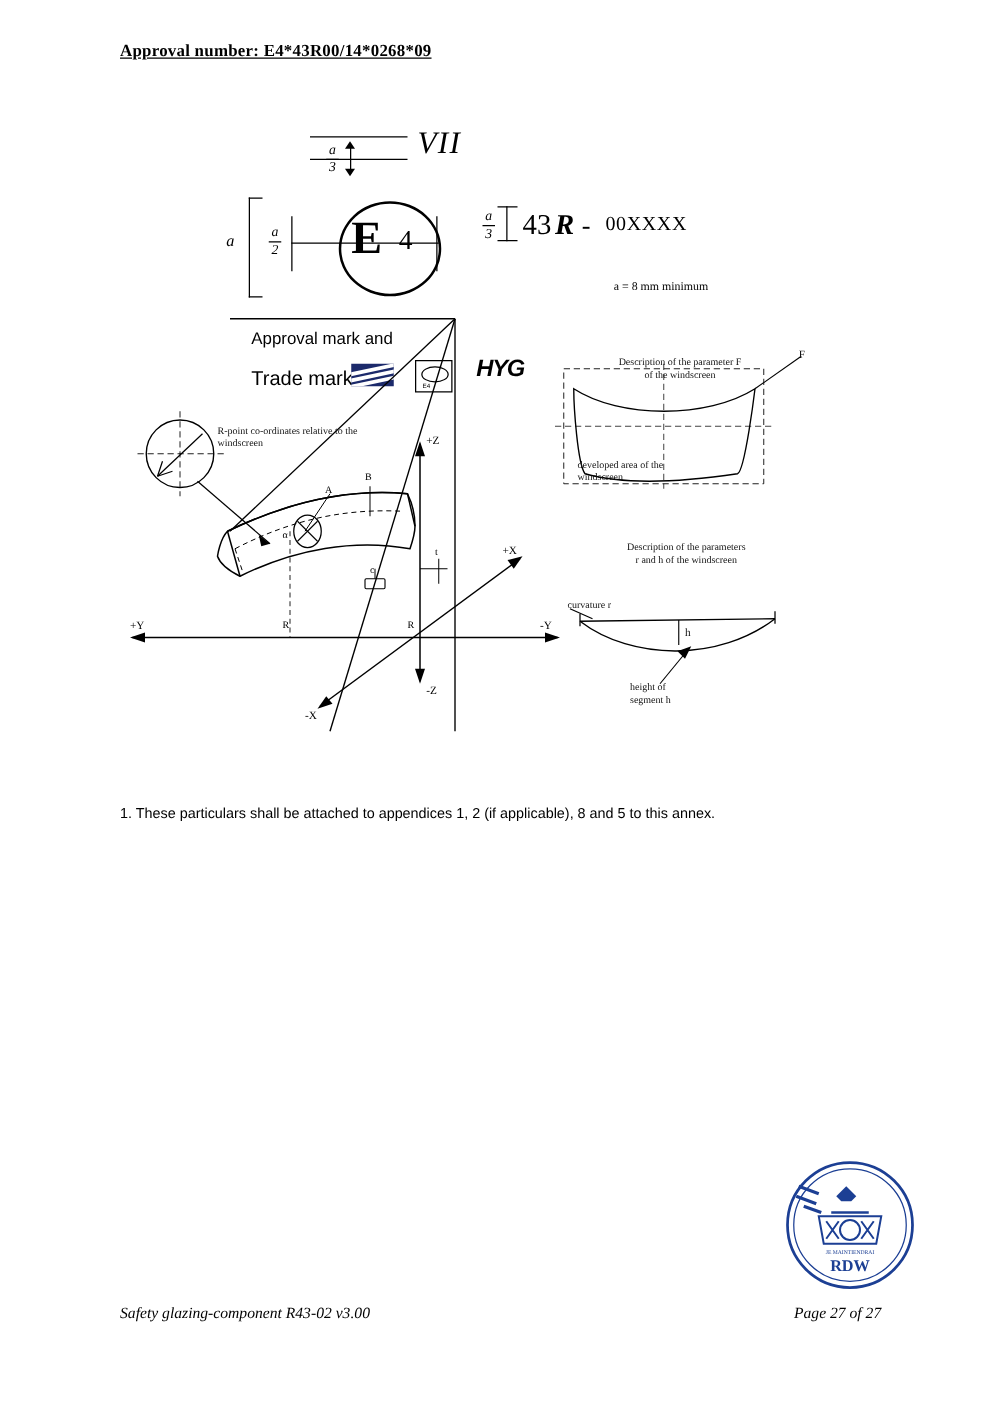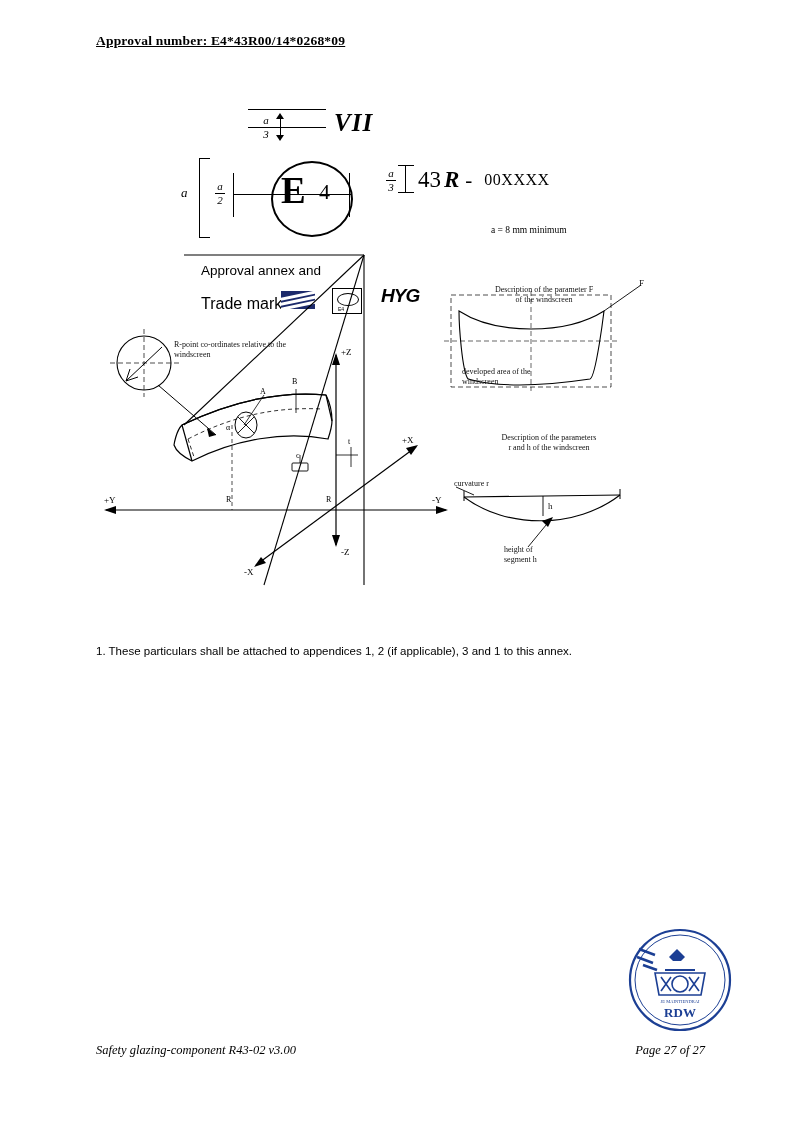--- a/index.html
+++ b/index.html
@@ -95,24 +95,24 @@
   .vii-rule2 {
     position: absolute;
     left: 152px;
     top: 14px;
     width: 78px;
     border-top: 1.6px solid #000;
   }
   .vii-text {
     position: absolute;
     left: 238px;
-    top: 14px;
-    font-family: "Liberation Serif", serif;
-    font-style: italic;
-    font-weight: bold;
+    top: 6px;
+    font-family: "Liberation Serif", serif;
+    font-style: italic;
+    font-weight: normal;
     font-size: 25px;
     letter-spacing: 1px;
   }
 
   
   .emark-box {
     position: absolute;
     left: 85px;
     top: 60px;
     width: 200px;
@@ -417,21 +417,21 @@
           <span class="vert"></span>
           <span class="bot"></span>
       </span>
       <span class="rm-43">43</span>
       <span class="rm-R">R</span>
       <span class="rm-dash">-</span>
       <span class="rm-num">00XXXX</span>
     </div>
     <div class="a-min">a = 8 mm minimum</div>
 
-    <div class="amark-label1">Approval annex and</div>
+    <div class="amark-label1">Approval mark and</div>
     <div class="amark-label2">Trade mark</div>
 
     <div class="tm1">
       <span class="wv" style="top:3px"></span>
       <span class="wv" style="top:8px"></span>
       <span class="wv" style="top:13px"></span>
     </div>
     <div class="tm2">
       <span class="oval"></span>
       <span class="sub">E4</span>
@@ -537,21 +537,21 @@
 
     <div class="d-axis-label" style="left:164px; top:292px; font-size:8px;">A</div>
     <div class="d-axis-label" style="left:196px; top:282px; font-size:8px;">B</div>
     <div class="d-axis-label" style="left:130px; top:328px; font-size:8px;">α</div>
     <div class="d-axis-label" style="left:200px; top:356px; font-size:8px;">c</div>
     <div class="d-axis-label" style="left:252px; top:342px; font-size:8px;">t</div>
     <div class="d-axis-label" style="left:230px; top:400px; font-size:8px;">R</div>
     <div class="d-axis-label" style="left:130px; top:400px; font-size:8px;">R</div>
   </div>
 
-  <div class="footnote">1. These particulars shall be attached to appendices 1, 2 (if applicable), 3 and 1 to this annex.</div>
+  <div class="footnote">1. These particulars shall be attached to appendices 1, 2 (if applicable), 8 and 5 to this annex.</div>
 
   <div class="rdw-stamp">
     <svg width="110" height="110" viewBox="0 0 110 110">
       <circle cx="55" cy="55" r="50" fill="none" stroke="#1c3f94" stroke-width="2.2"></circle>
       <circle cx="55" cy="55" r="45" fill="none" stroke="#1c3f94" stroke-width="1"></circle>
       <path d="M40,44 h30 v2 h-30 z" fill="#1c3f94"></path>
       <path d="M44,32 l8,-8 l8,8 l-4,4 h-8 z" fill="#1c3f94"></path>
       <path d="M30,48 h50 l-4,22 h-42 z" fill="#ffffff" stroke="#1c3f94" stroke-width="1.6"></path>
       <path d="M36,52 l10,14 M46,52 l-10,14 M64,52 l10,14 M74,52 l-10,14" stroke="#1c3f94" stroke-width="1.6" fill="none"></path>
       <circle cx="55" cy="59" r="8" fill="none" stroke="#1c3f94" stroke-width="1.6"></circle>

